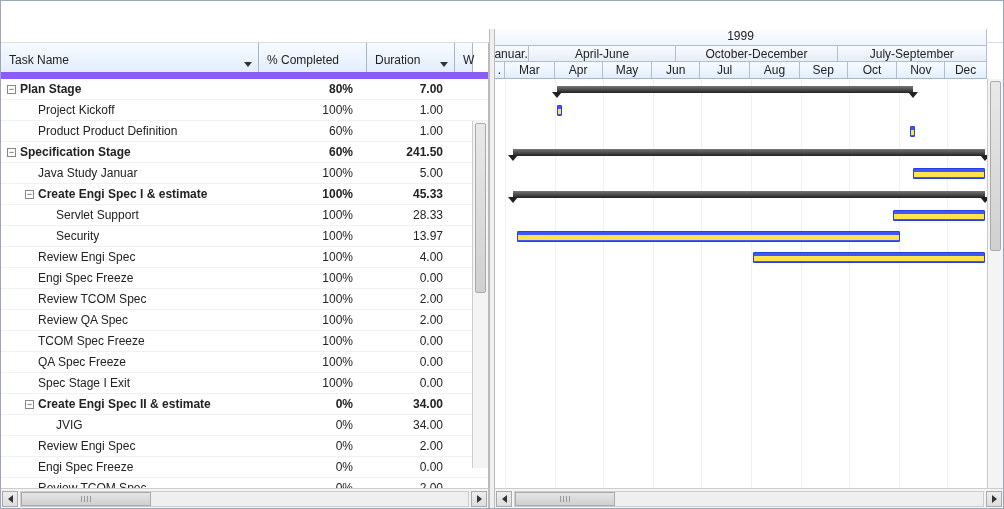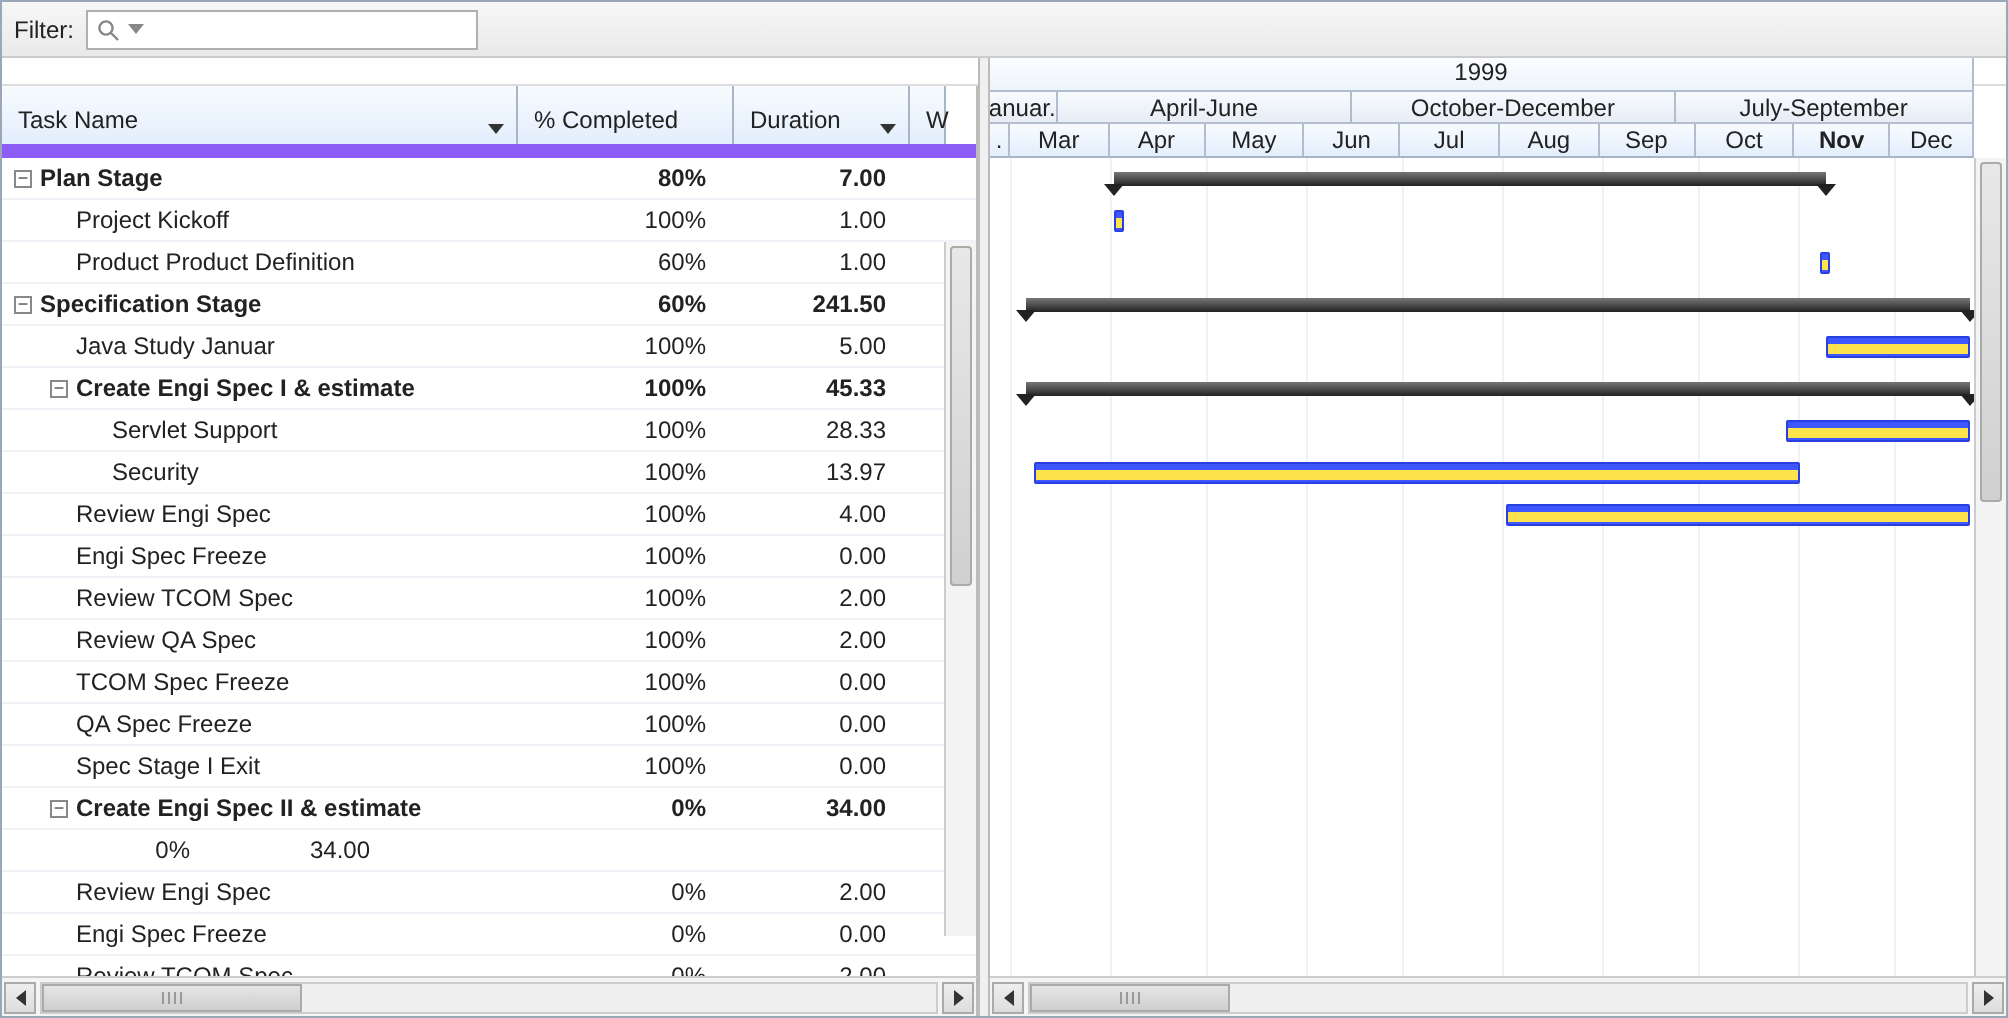--- a/index.html
+++ b/index.html
@@ -74,31 +74,20 @@
   .tri { display:inline-block; width:0; height:0; }
   .tri-down { border-left:4px solid transparent; border-right:4px solid transparent; border-top:5px solid #333; }
   .tri-left { border-top:4px solid transparent; border-bottom:4px solid transparent; border-right:5px solid #333; }
   .tri-right { border-top:4px solid transparent; border-bottom:4px solid transparent; border-left:5px solid #333; }
 </style>
 </head>
 <body>
 
 <div class="wrap">
 
-  <div class="filter-bar">
-    <span>Filter:</span>
-    <div class="filter-box">
-      <svg width="12" height="12" viewBox="0 0 12 12">
-          <circle cx="5" cy="5" r="3.3" fill="none" stroke="#888" stroke-width="1.2"></circle>
-          <line x1="7.5" y1="7.5" x2="11" y2="11" stroke="#888" stroke-width="1.2"></line>
-        </svg>
-      <span class="tri tri-down" style="border-top-color:#888"></span>
-      <input type="text" style="border: none; outline: none; flex: 1 1 0%; font-size: 12px;" value="">
-    </div>
-  </div>
   <div class="gap-row"></div>
 
   <div class="left-panel">
     <div class="col-headers">
       <div class="col-head col-w-task">
         <span class="th-label">Task Name</span>
         <span class="drop tri tri-down"></span>
       </div>
       <div class="col-head col-w-comp">
         <span class="th-label">% Completed</span>
@@ -251,20 +240,24 @@
         <div class="task-row parent">
           <div class="cell-name" style="padding-left:24px">
             <span class="exp-box">−</span>
             <span class="name">Create Engi Spec II &amp; estimate</span>
           </div>
           <div class="cell-comp comp">0%</div>
           <div class="cell-dur dur">34.00</div>
           <div class="cell-w"></div>
         </div>
         <div class="task-row">
+          <div class="cell-name" style="padding-left:42px">
+            <span style="width:13px;display:inline-block"></span>
+            <span class="name">JVIG</span>
+          </div>
           <div class="cell-comp comp">0%</div>
           <div class="cell-dur dur">34.00</div>
           <div class="cell-w"></div>
         </div>
         <div class="task-row">
           <div class="cell-name" style="padding-left:24px">
             <span style="width:13px;display:inline-block"></span>
             <span class="name">Review Engi Spec</span>
           </div>
           <div class="cell-comp comp">0%</div>
@@ -309,21 +302,21 @@
       <div class="months" id="tl-months">
           <div class="month" style="width: 10px;">.</div>
           <div class="month" style="width: 50px;">Mar</div>
           <div class="month" style="width: 48px;">Apr</div>
           <div class="month" style="width: 50px;">May</div>
           <div class="month" style="width: 48px;">Jun</div>
           <div class="month" style="width: 50px;">Jul</div>
           <div class="month" style="width: 50px;">Aug</div>
           <div class="month" style="width: 48px;">Sep</div>
           <div class="month" style="width: 50px;">Oct</div>
-          <div class="month" style="width: 48px; font-weight: bold;">Nov</div>
+          <div class="month" style="width: 48px;">Nov</div>
           <div class="month" style="width: 42px;">Dec</div>
         </div>
     </div>
     <div class="gantt-body" id="gantt-body">
         <div class="grid-col" style="left: 10px;"></div>
         <div class="grid-col" style="left: 60px;"></div>
         <div class="grid-col" style="left: 108px;"></div>
         <div class="grid-col" style="left: 158px;"></div>
         <div class="grid-col" style="left: 206px;"></div>
         <div class="grid-col" style="left: 256px;"></div>

